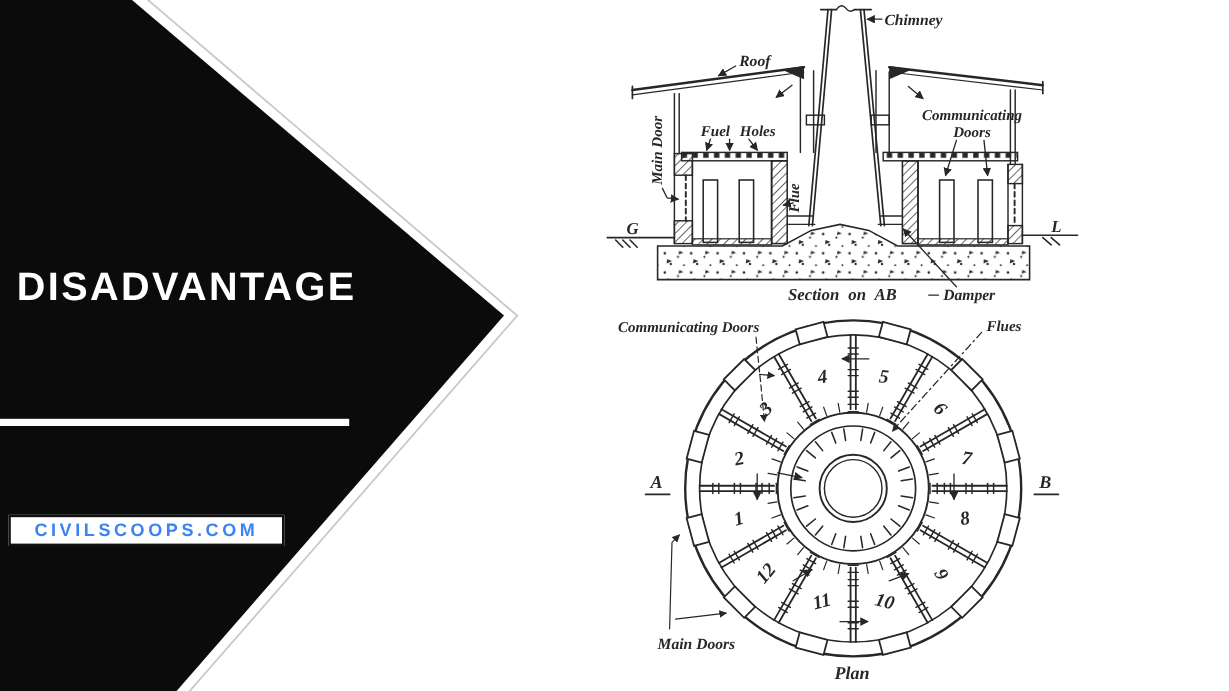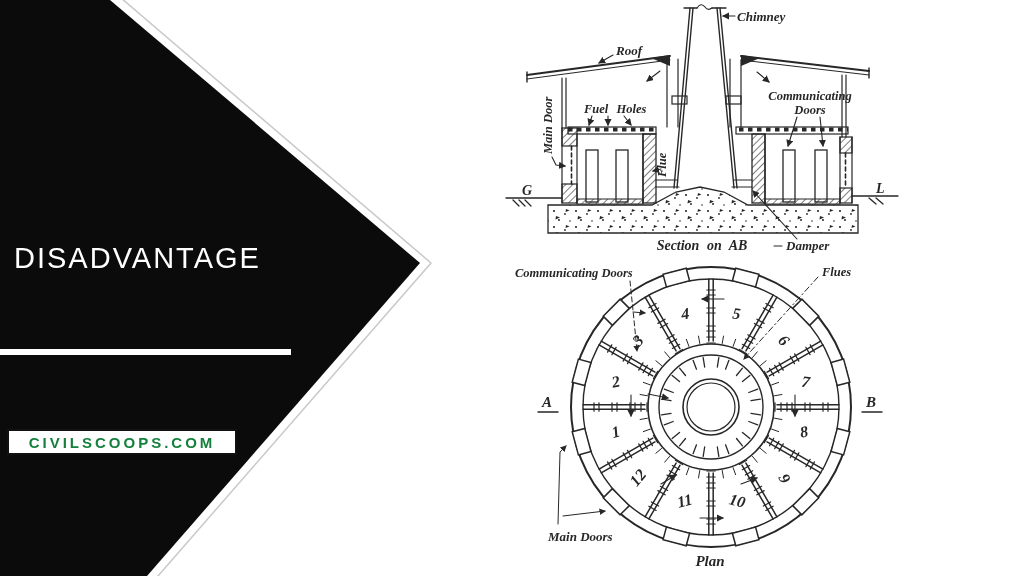--- a/index.html
+++ b/index.html
@@ -2,26 +2,26 @@
 <html><head>
 <meta charset="utf-8">
 <style>
   :root{
     --ink:#272727; --banner:#0b0b0b; --bannertext:#ffffff; --outline:#c9c9c9;
   }
   html,body{margin:0;padding:0;background:#fff;}
   #canvas{position:relative;width:1024px;height:576px;background:#fff;overflow:hidden;
           font-family:"Liberation Sans",sans-serif;}
   #art{position:absolute;left:0;top:0;width:1024px;height:576px;}
-  .banner-title{position:absolute;left:14px;top:240px;color:var(--bannertext);
-    font-weight:normal;font-size:29px;line-height:37px;letter-spacing:2px;white-space:nowrap;}
+  .banner-title{position:absolute;left:14px;top:220px;color:var(--bannertext);
+    font-weight:bold;font-size:33px;line-height:37px;letter-spacing:2px;white-space:nowrap;}
   .banner-rule{position:absolute;left:0;top:349px;width:291px;height:6px;background:var(--bannertext);}
   .brand-box{position:absolute;left:7px;top:429px;width:226px;height:22px;background:#fff;
     border:2px solid #111;display:flex;align-items:center;justify-content:center;
-    color:#15803d;font-weight:bold;font-size:15px;letter-spacing:3px;white-space:nowrap;}
+    color:#3b82f6;font-weight:bold;font-size:15px;letter-spacing:3px;white-space:nowrap;}
   .dlabel{font-family:"Liberation Serif",serif;font-style:italic;font-weight:bold;}
 </style>
 </head>
 <body>
 
 <div id="canvas">
 
 <svg id="art" viewBox="0 0 1024 576" xmlns="http://www.w3.org/2000/svg">
   <defs>
     <marker id="ah" viewBox="0 0 10 10" refX="8.5" refY="5" markerWidth="6.5" markerHeight="6.5" orient="auto-start-reverse">

